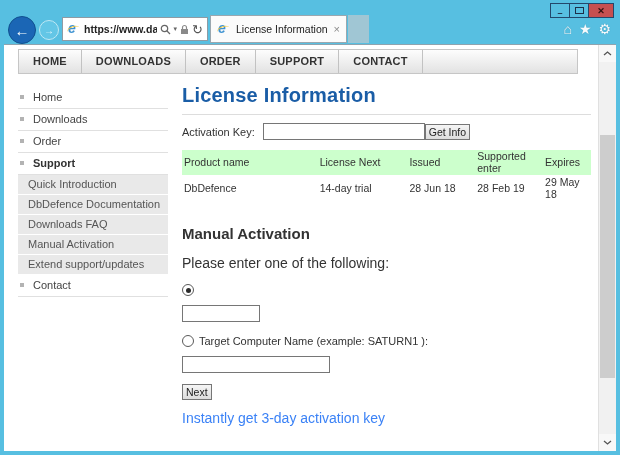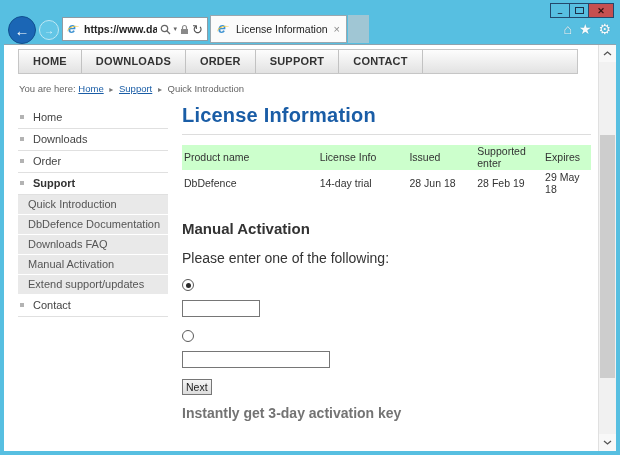--- a/index.html
+++ b/index.html
@@ -86,21 +86,21 @@
   .c1{width:33.5%;margin-top:32px;} .c2{width:22%;} .c3{width:16.5%;} .c4{width:16.5%;} .c5{width:11.5%;}
 
   .manual-title{font-size:15px;font-weight:bold;color:#333;margin:24px 0 0;}
   .instruction{font-size:14px;color:#333;margin:13px 0 0;}
   .radio-row{display:flex;align-items:center;font-size:11px;color:#333;margin-top:13px;}
   .radio{box-sizing:border-box;width:12px;height:12px;border:1px solid #5a5a5a;border-radius:50%;margin-right:5px;position:relative;flex:none;background:#fff;}
   .radio.checked::after{content:"";position:absolute;left:2.5px;top:2.5px;width:5px;height:5px;border-radius:50%;background:#2b2b2b;}
   .field{display:block;margin-top:9px;height:15px;border:1px solid #767676;font-size:11px;padding:0 2px;}
   .field.small{width:72px;} .field.wide{width:142px;}
   .next-button{margin-top:11px;text-align:center;}
-  .instant-title{font-size:14px;font-weight:bold;color:#737373;margin:10px 0 0;}
+  .instant-title{font-size:14px;font-weight:normal;color:#3b82f6;margin:10px 0 0;}
 </style>
 </head>
 <body>
 
 <div class="window">
 
   <div class="caption-buttons">
     <div class="cap-btn cap-min">
         <span>–</span>
       </div>
@@ -178,28 +178,20 @@
     <div class="page">
 
       <div class="menubar">
         <div class="menubar-item">HOME</div>
         <div class="menubar-item">DOWNLOADS</div>
         <div class="menubar-item">ORDER</div>
         <div class="menubar-item">SUPPORT</div>
         <div class="menubar-item">CONTACT</div>
       </div>
 
-      <div class="breadcrumb">
-        <span>You are here:</span>
-        <span class="crumb-link">Home</span>
-        <span class="crumb-sep">▸</span>
-        <span class="crumb-link">Support</span>
-        <span class="crumb-sep">▸</span>
-        <span>Quick Introduction</span>
-      </div>
 
       <div class="columns">
 
         <div class="sidebar">
           <div class="side-item">
             <span class="bullet"></span>
             <span>Home</span>
           </div>
           <div class="side-item">
             <span class="bullet"></span>
@@ -221,26 +213,31 @@
           <div class="side-item">
             <span class="bullet"></span>
             <span>Contact</span>
           </div>
         </div>
 
         <div class="main">
           <div class="page-title">License Information</div>
           <hr class="rule">
 
+          <div class="activation-row">
+            <span>Activation Key:</span>
+            <input type="text" style="">
+            <button class="btn">Get Info</button>
+          </div>
 
           <table class="license">
             <tbody>
                 <tr>
               <th class="c1">Product name</th>
-              <th class="c2">License Info</th>
+              <th class="c2">License Next</th>
               <th class="c3">Issued</th>
               <th class="c4">Supported enter</th>
               <th class="c5">Expires</th>
             </tr>
             <tr>
               <td>DbDefence</td>
               <td>14-day trial</td>
               <td>28 Jun 18</td>
               <td>28 Feb 19</td>
               <td>29 May 18</td>
@@ -251,20 +248,21 @@
           <div class="manual-title">Manual Activation</div>
           <div class="instruction">Please enter one of the following:</div>
 
           <div class="radio-row">
             <span class="radio checked"></span>
           </div>
           <input type="text" class="field small" style="">
 
           <div class="radio-row">
             <span class="radio"></span>
+            <span>Target Computer Name (example: SATURN1 ):</span>
           </div>
           <input type="text" class="field wide" style="">
 
           <button class="btn next-button">Next</button>
 
           <div class="instant-title">Instantly get 3-day activation key</div>
           
         </div>
 
       </div>

